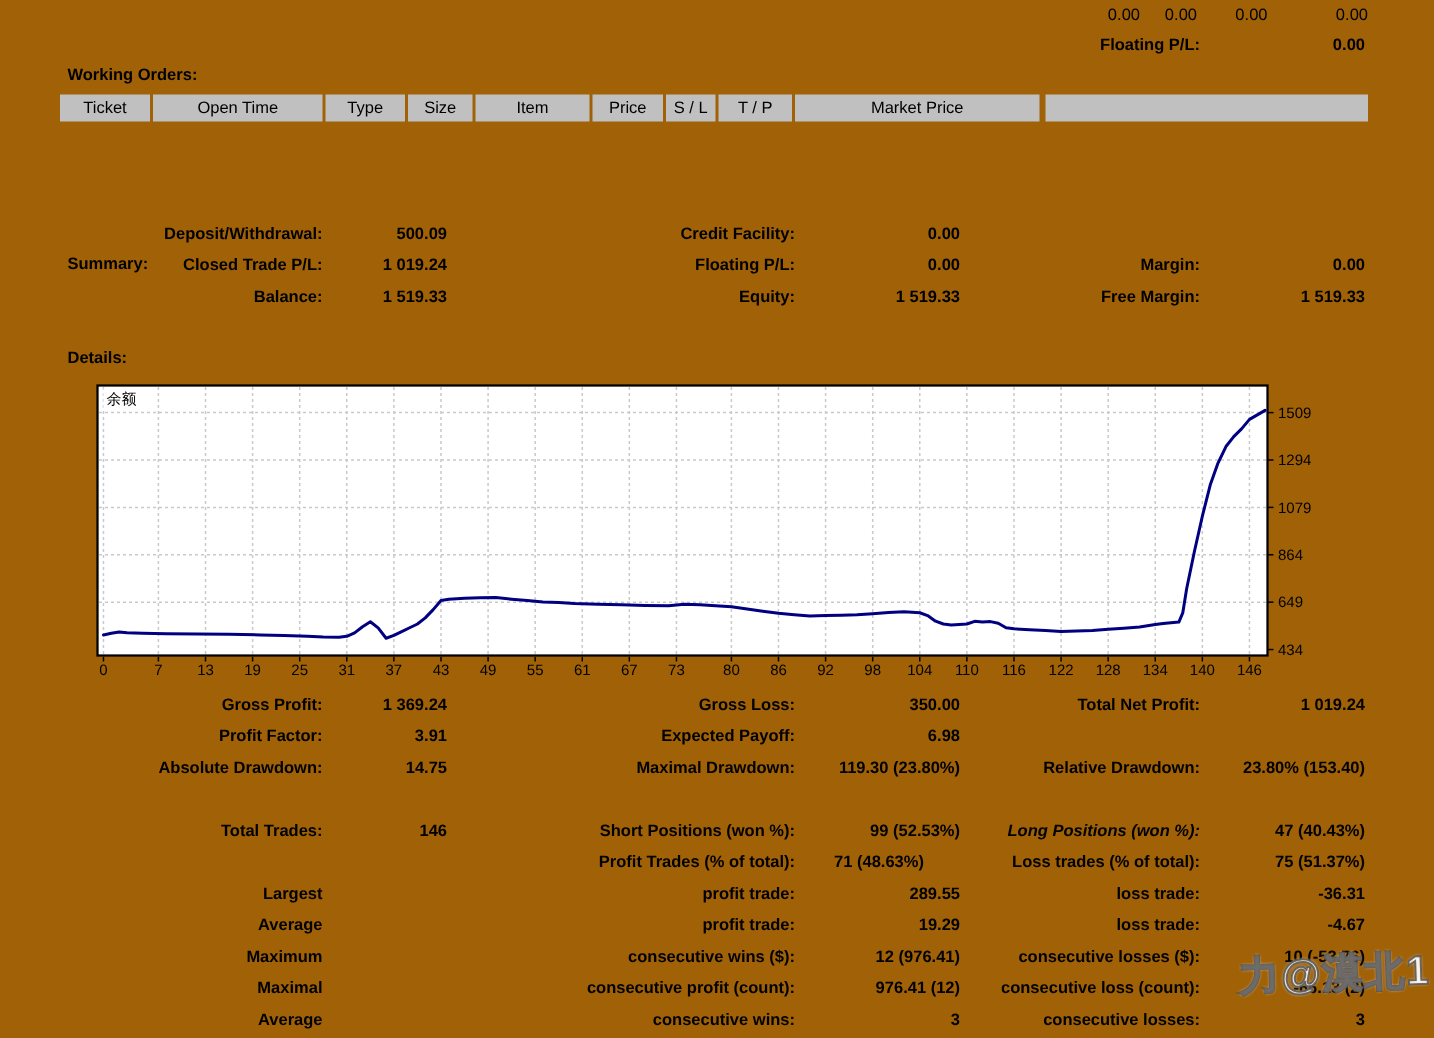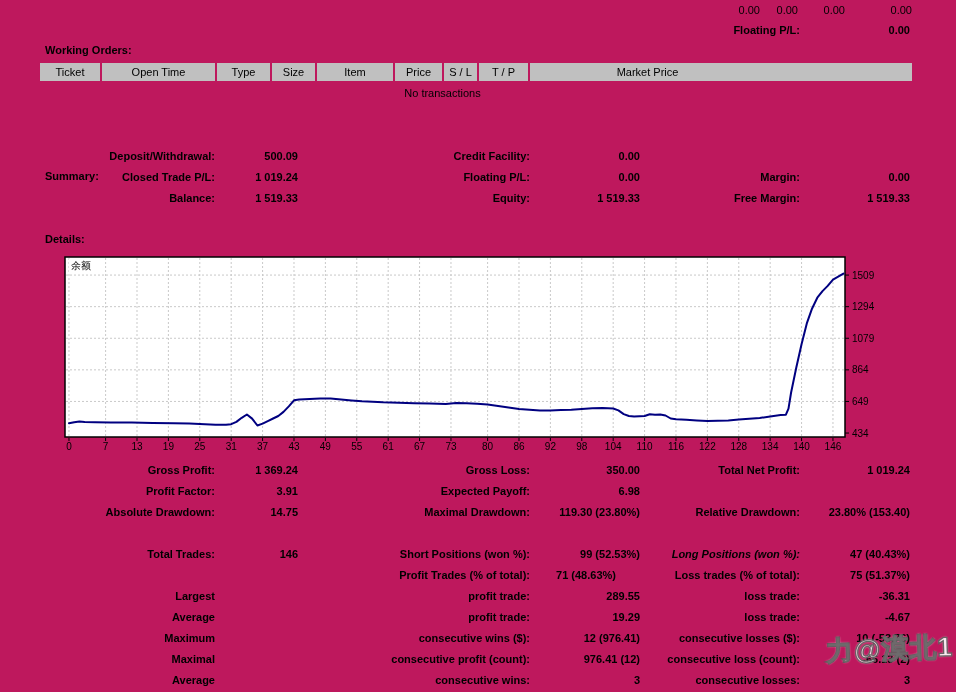--- a/index.html
+++ b/index.html
@@ -1,16 +1,16 @@
 <!DOCTYPE html>
 <html><head>
 <meta charset="utf-8">
 <style>
   html,body{margin:0;padding:0;background:#fff;}
-  .page{position:relative;width:956px;height:692px;background:#be185d;overflow:hidden;
+  .page{position:relative;width:956px;height:692px;background:#a16207;overflow:hidden;
         font-family:"Liberation Sans",sans-serif;font-size:11px;color:#000;}
   .b{font-weight:bold;}
   .r{text-align:right;}
   .sec-title{position:absolute;left:45px;font-weight:bold;font-size:11px;white-space:nowrap;}
   #wo-title{top:44px;}
   #sum-title{top:128px;margin-top:42px;}
   #det-title{top:233px;}
   .hdr-cell{position:absolute;top:63px;height:18px;line-height:18px;text-align:center;
             font-size:11px;overflow:hidden;white-space:nowrap;}
   .row-span{position:absolute;height:15px;line-height:15px;white-space:nowrap;overflow:visible;}
@@ -39,24 +39,23 @@
   <div id="wo-title" class="sec-title">Working Orders:</div>
   <div id="orders-header">
       <div class="hdr-cell" style="left: 40px; width: 60px; background: rgb(192, 192, 192);">Ticket</div>
       <div class="hdr-cell" style="left: 102px; width: 113px; background: rgb(192, 192, 192);">Open Time</div>
       <div class="hdr-cell" style="left: 217px; width: 53px; background: rgb(192, 192, 192);">Type</div>
       <div class="hdr-cell" style="left: 272px; width: 43px; background: rgb(192, 192, 192);">Size</div>
       <div class="hdr-cell" style="left: 317px; width: 76px; background: rgb(192, 192, 192);">Item</div>
       <div class="hdr-cell" style="left: 395px; width: 47px; background: rgb(192, 192, 192);">Price</div>
       <div class="hdr-cell" style="left: 444px; width: 33px; background: rgb(192, 192, 192);">S / L</div>
       <div class="hdr-cell" style="left: 479px; width: 49px; background: rgb(192, 192, 192);">T / P</div>
-      <div class="hdr-cell" style="left: 530px; width: 163px; background: rgb(192, 192, 192); padding-left: 36px;">Market Price</div>
+      <div class="hdr-cell" style="left: 530px; width: 163px; background: rgb(192, 192, 192);">Market Price</div>
       <div class="hdr-cell" style="left: 697px; width: 215px; background: rgb(192, 192, 192);"></div>
     </div>
-  <div id="no-trans" class="row-span">No transactions</div>
 
   <div id="sum-title" class="sec-title">Summary:</div>
   <div id="summary-rows">
       <span class="row-span r b" style="left: 40px; top: 149px; width: 175px;">Deposit/Withdrawal:</span>
       <span class="row-span r b" style="left: 215px; top: 149px; width: 83px;">500.09</span>
       <span class="row-span r b" style="left: 320px; top: 149px; width: 210px;">Credit Facility:</span>
       <span class="row-span r b" style="left: 532px; top: 149px; width: 108px;">0.00</span>
       <span class="row-span r b" style="left: 40px; top: 170px; width: 175px;">Closed Trade P/L:</span>
       <span class="row-span r b" style="left: 215px; top: 170px; width: 83px;">1 019.24</span>
       <span class="row-span r b" style="left: 320px; top: 170px; width: 210px;">Floating P/L:</span>

